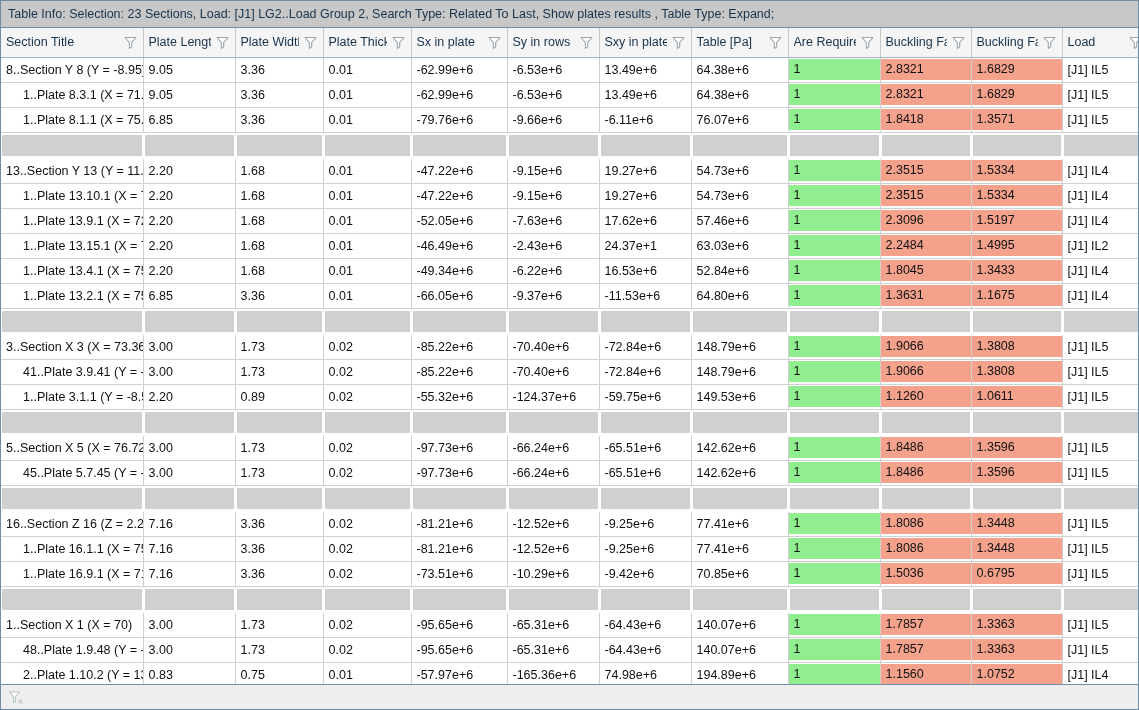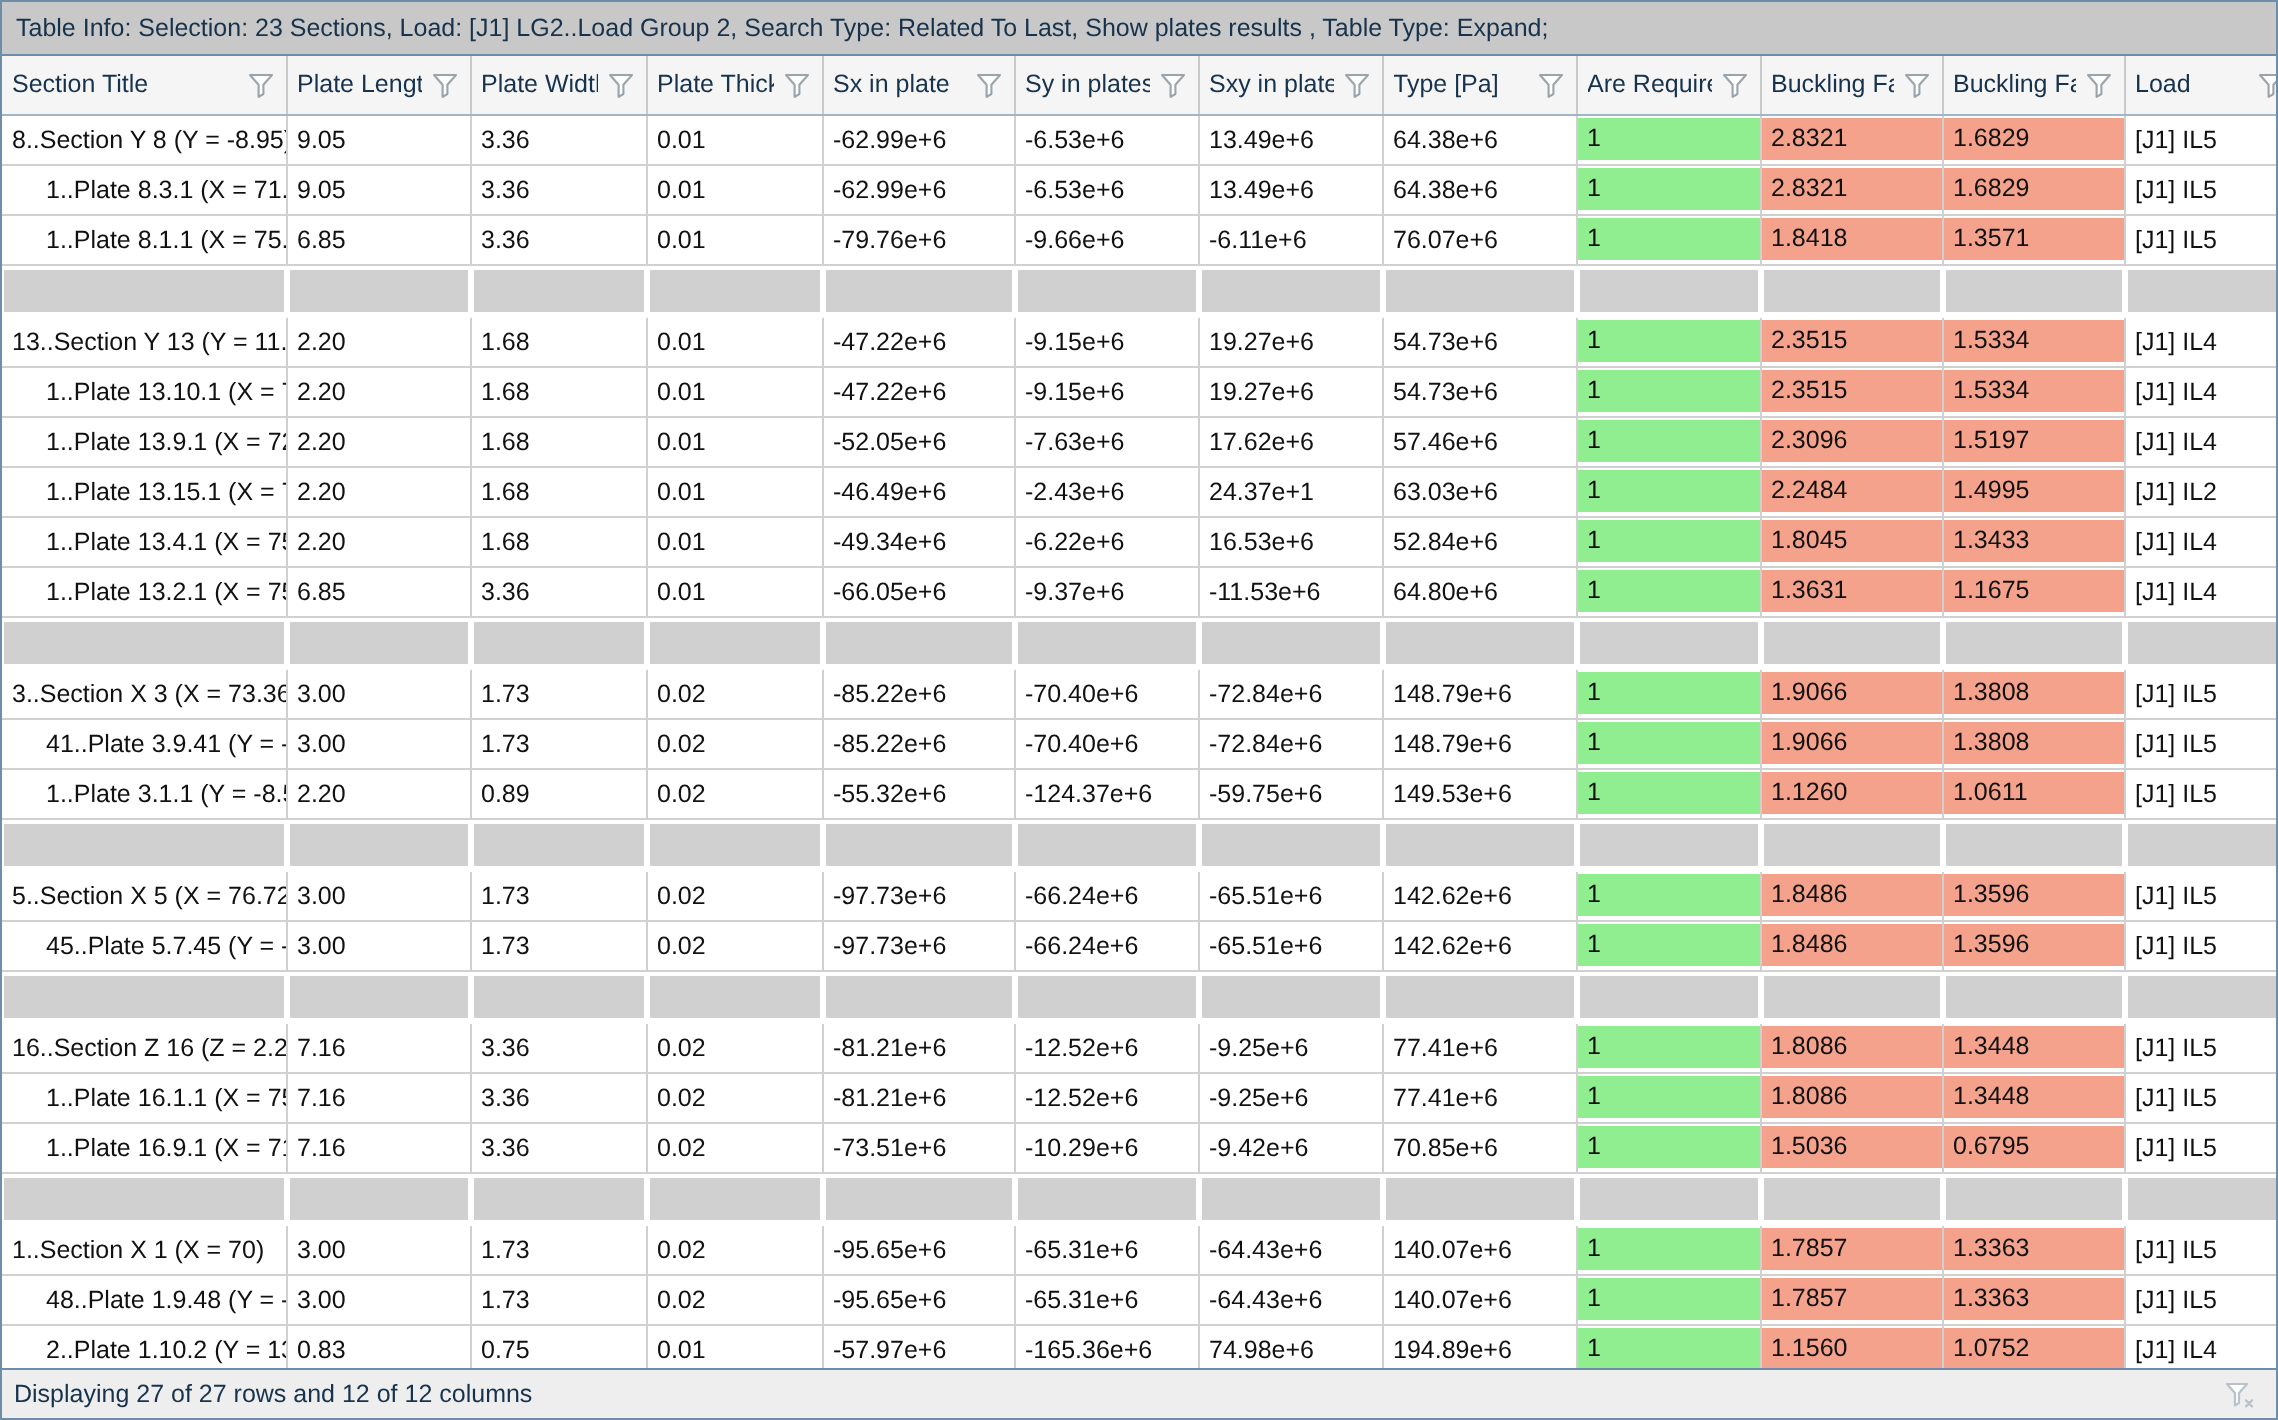--- a/index.html
+++ b/index.html
@@ -192,37 +192,37 @@
             <th>
               <div class="th-inner">
                 <span class="th-label">Sx in plate</span>
                 <span class="filter-ico"><svg width="15" height="15" viewBox="0 0 15 15" aria-hidden="true">
                     <path d="M2 2.5 h11 l-4.3 4.9 v4.6 l-2.4 1.4 v-6 z" fill="#ffffff" stroke="#9aa4ac" stroke-width="1.05" stroke-linejoin="round"></path>
                   </svg></span>
               </div>
             </th>
             <th>
               <div class="th-inner">
-                <span class="th-label">Sy in plates</span>
+                <span class="th-label">Sy in rows</span>
                 <span class="filter-ico"><svg width="15" height="15" viewBox="0 0 15 15" aria-hidden="true">
                     <path d="M2 2.5 h11 l-4.3 4.9 v4.6 l-2.4 1.4 v-6 z" fill="#ffffff" stroke="#9aa4ac" stroke-width="1.05" stroke-linejoin="round"></path>
                   </svg></span>
               </div>
             </th>
             <th>
               <div class="th-inner">
                 <span class="th-label">Sxy in plate</span>
                 <span class="filter-ico"><svg width="15" height="15" viewBox="0 0 15 15" aria-hidden="true">
                     <path d="M2 2.5 h11 l-4.3 4.9 v4.6 l-2.4 1.4 v-6 z" fill="#ffffff" stroke="#9aa4ac" stroke-width="1.05" stroke-linejoin="round"></path>
                   </svg></span>
               </div>
             </th>
             <th>
               <div class="th-inner">
-                <span class="th-label">Type [Pa]</span>
+                <span class="th-label">Table [Pa]</span>
                 <span class="filter-ico"><svg width="15" height="15" viewBox="0 0 15 15" aria-hidden="true">
                     <path d="M2 2.5 h11 l-4.3 4.9 v4.6 l-2.4 1.4 v-6 z" fill="#ffffff" stroke="#9aa4ac" stroke-width="1.05" stroke-linejoin="round"></path>
                   </svg></span>
               </div>
             </th>
             <th>
               <div class="th-inner">
                 <span class="th-label">Are Require</span>
                 <span class="filter-ico"><svg width="15" height="15" viewBox="0 0 15 15" aria-hidden="true">
                     <path d="M2 2.5 h11 l-4.3 4.9 v4.6 l-2.4 1.4 v-6 z" fill="#ffffff" stroke="#9aa4ac" stroke-width="1.05" stroke-linejoin="round"></path>
@@ -844,21 +844,20 @@
             <td>
               <span class="chip red">1.0752</span>
             </td>
             <td>[J1] IL4</td>
           </tr>
         </tbody>
     </table>
   </div>
 
   <div class="status-bar">
-    <span>Displaying 27 of 27 rows and 12 of 12 columns</span>
     <span class="status-right">
       <svg width="17" height="17" viewBox="0 0 17 17" aria-hidden="true">
         <path d="M2.5 3 h10 l-4 4.5 v5 l-2 1.2 v-6.2 z" fill="#ffffff" stroke="#b9c2c9" stroke-width="1.1" stroke-linejoin="round"></path>
         <path d="M12 11.2 l3 3 M15 11.2 l-3 3" stroke="#b9c2c9" stroke-width="1.1" stroke-linecap="round"></path>
       </svg>
     </span>
   </div>
 
 </div>
 

